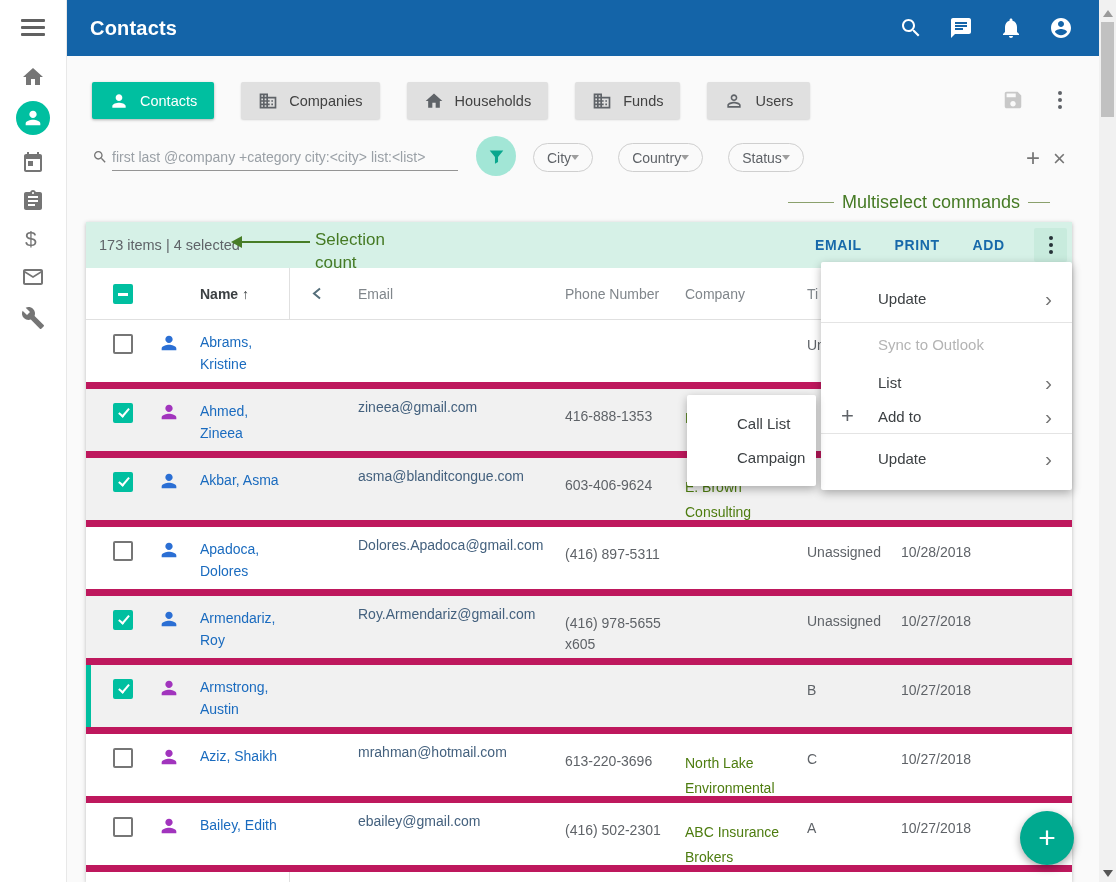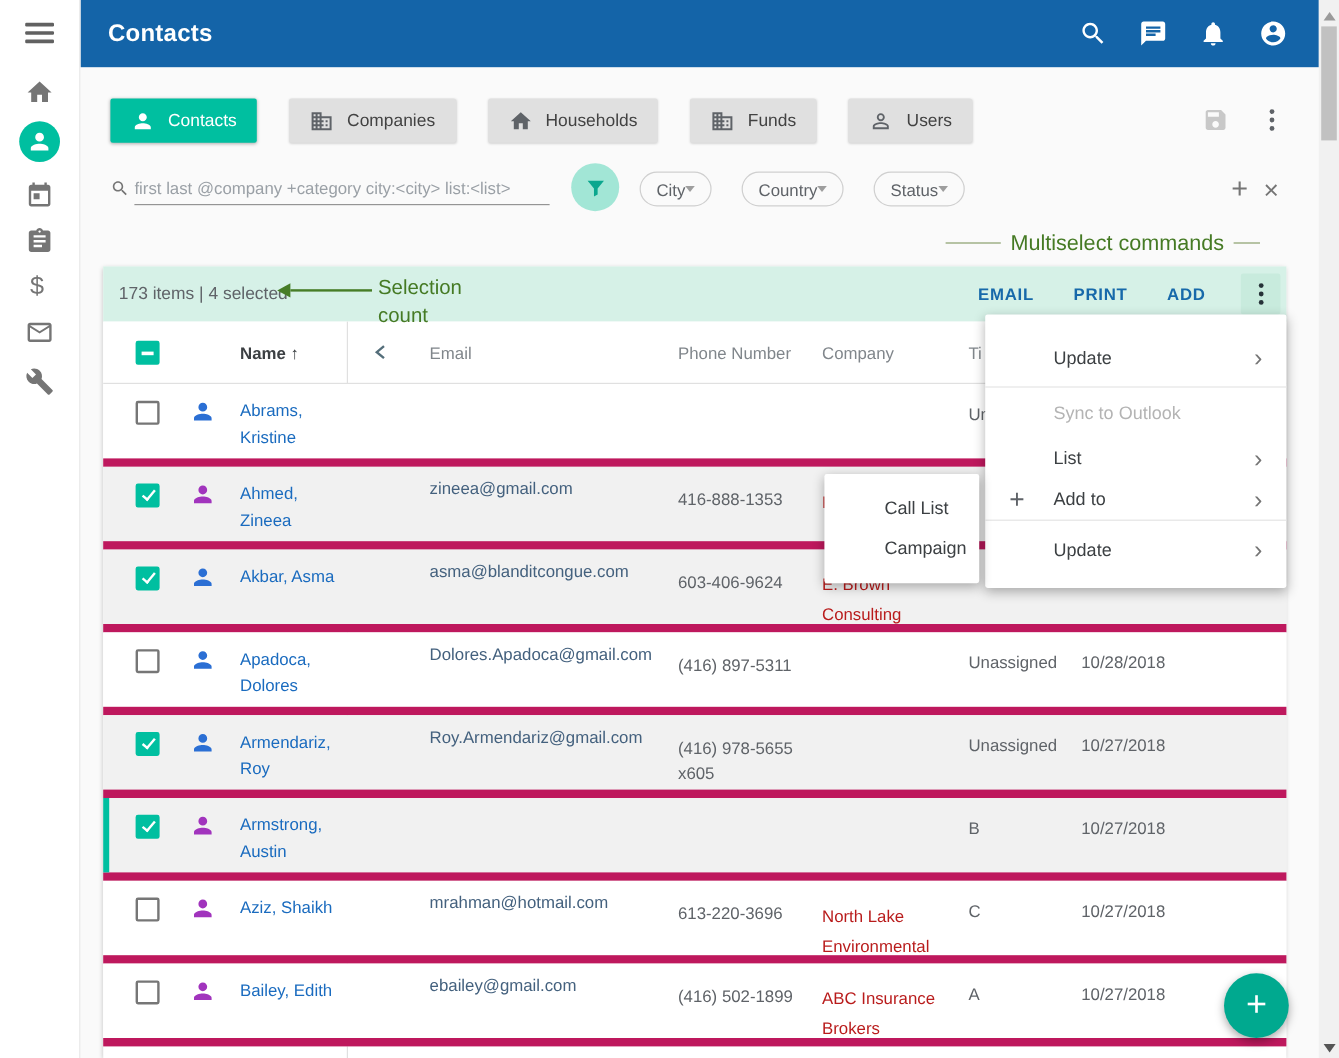--- a/index.html
+++ b/index.html
@@ -104,21 +104,21 @@
   .trow { position:relative; width:100%; height:69px; border-bottom:7px solid #be185d; background:#fff; }
   .trow.sel { background:#f1f1f1; }
   .stripe { position:absolute; left:0; top:0; width:5px; height:100%; background:var(--accent); display:none; }
   .trow.focus .stripe { display:block; }
   .person { position:absolute; left:72px; top:12px; width:22px; height:22px; cursor:pointer; }
   .person.blue { fill:#2b6fd4; } .person.purple { fill:#a134bd; }
   .cell { position:absolute; font-size:14px; white-space:pre-line; }
   .c-name { left:114px; top:11px; line-height:22px; color:#1a6bbf; cursor:pointer; }
   .c-email { left:272px; top:10px; color:#44617e; cursor:pointer; }
   .c-phone { left:479px; top:17px; line-height:21px; color:#5f6368; }
-  .c-company { left:599px; top:17px; line-height:25px; color:#b91c1c; }
+  .c-company { left:599px; top:17px; line-height:25px; color:#4d7c0f; }
   .c-tier { left:721px; top:17px; color:#5f6368; }
   .c-date { left:815px; top:17px; color:#5f6368; }
 
   
   .menu { position:absolute; left:821px; top:262px; width:251px; background:#fff; border-radius:2px;
           box-shadow:0 3px 10px rgba(0,0,0,.3); padding:12px 0 8px; z-index:35; }
   .mi { position:relative; display:flex; align-items:center; padding-left:57px;
         font-size:15px; color:#3c4043; cursor:pointer; }
   .mi.disabled { color:#b4b4b4; cursor:default; }
   .mi .plus { position:absolute; left:20px; font-size:22px; font-weight:300; color:#5f6368; }
@@ -392,21 +392,21 @@
         <div class="cell c-tier">C</div>
         <div class="cell c-date">10/27/2018</div>
       </div>
       <div class="trow">
         <div class="cb"></div>
         <svg class="person purple" viewBox="0 0 24 24">
           <path d="M12 12c2.21 0 4-1.79 4-4s-1.79-4-4-4-4 1.79-4 4 1.79 4 4 4zm0 2c-2.67 0-8 1.34-8 4v2h16v-2c0-2.66-5.33-4-8-4z"></path>
         </svg>
         <div class="cell c-name">Bailey, Edith</div>
         <div class="cell c-email">ebailey@gmail.com</div>
-        <div class="cell c-phone">(416) 502-1899</div>
+        <div class="cell c-phone">(416) 502-2301</div>
         <div class="cell c-company">ABC Insurance
 Brokers</div>
         <div class="cell c-tier">A</div>
         <div class="cell c-date">10/27/2018</div>
       </div>
     </div>
 </section>
 
 <div class="ann2-head"></div>
 <div class="ann2-line"></div>

